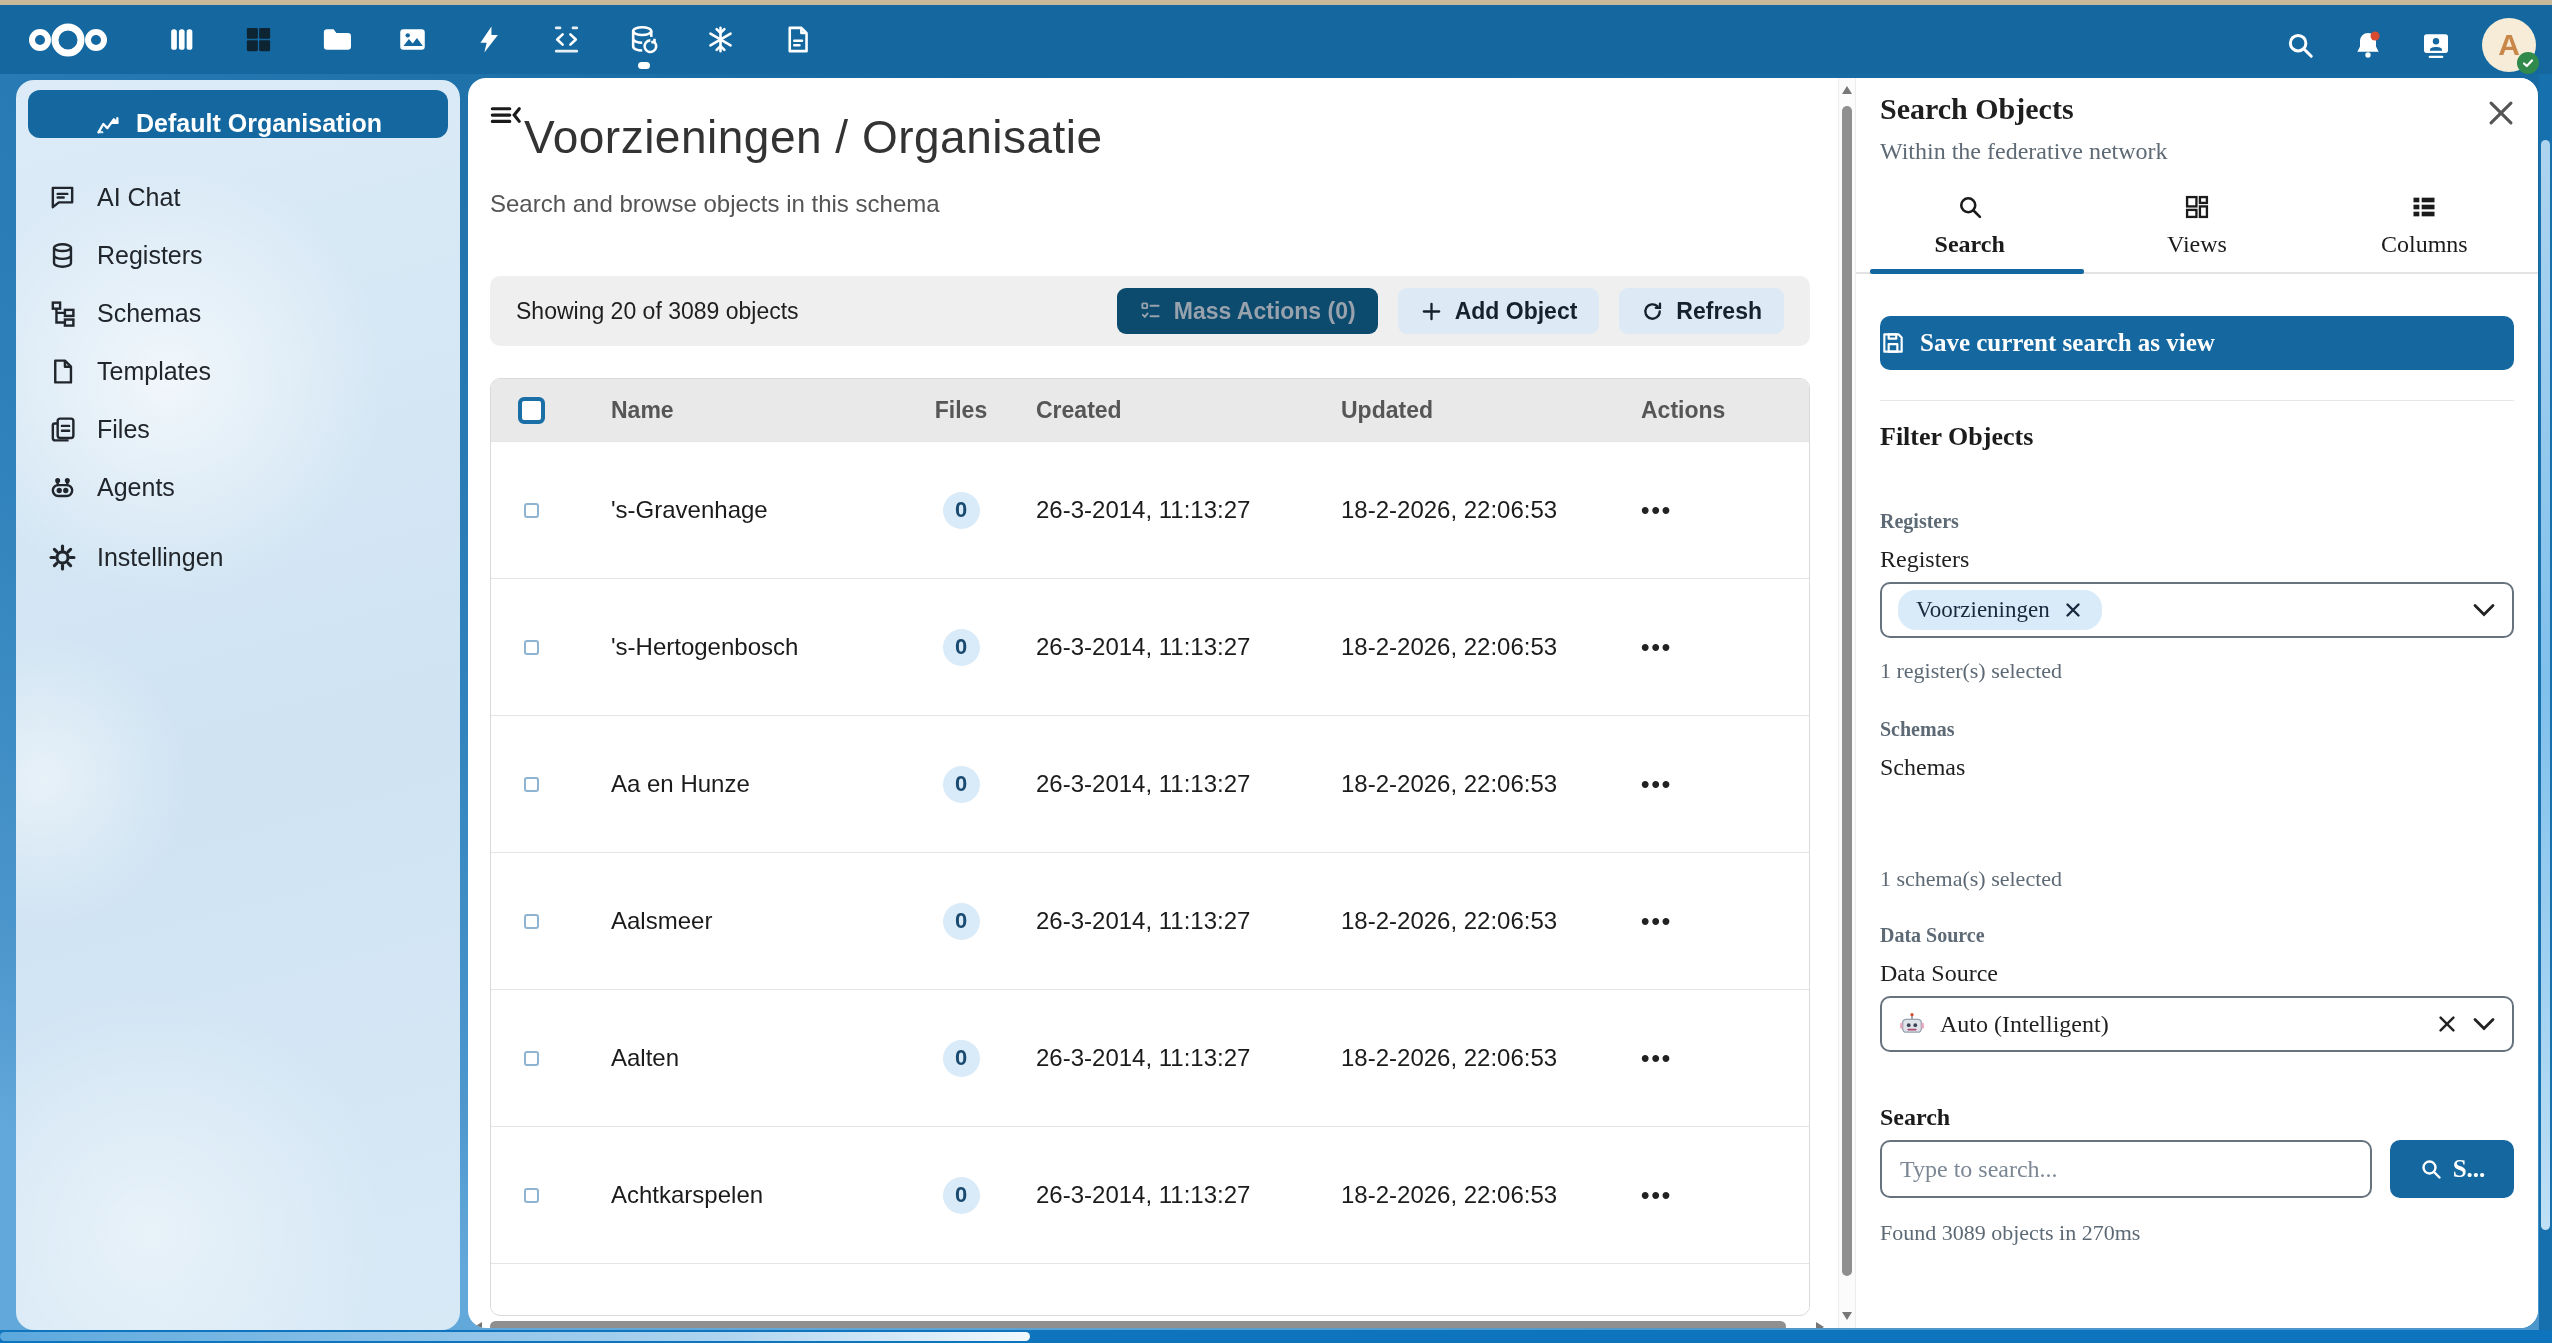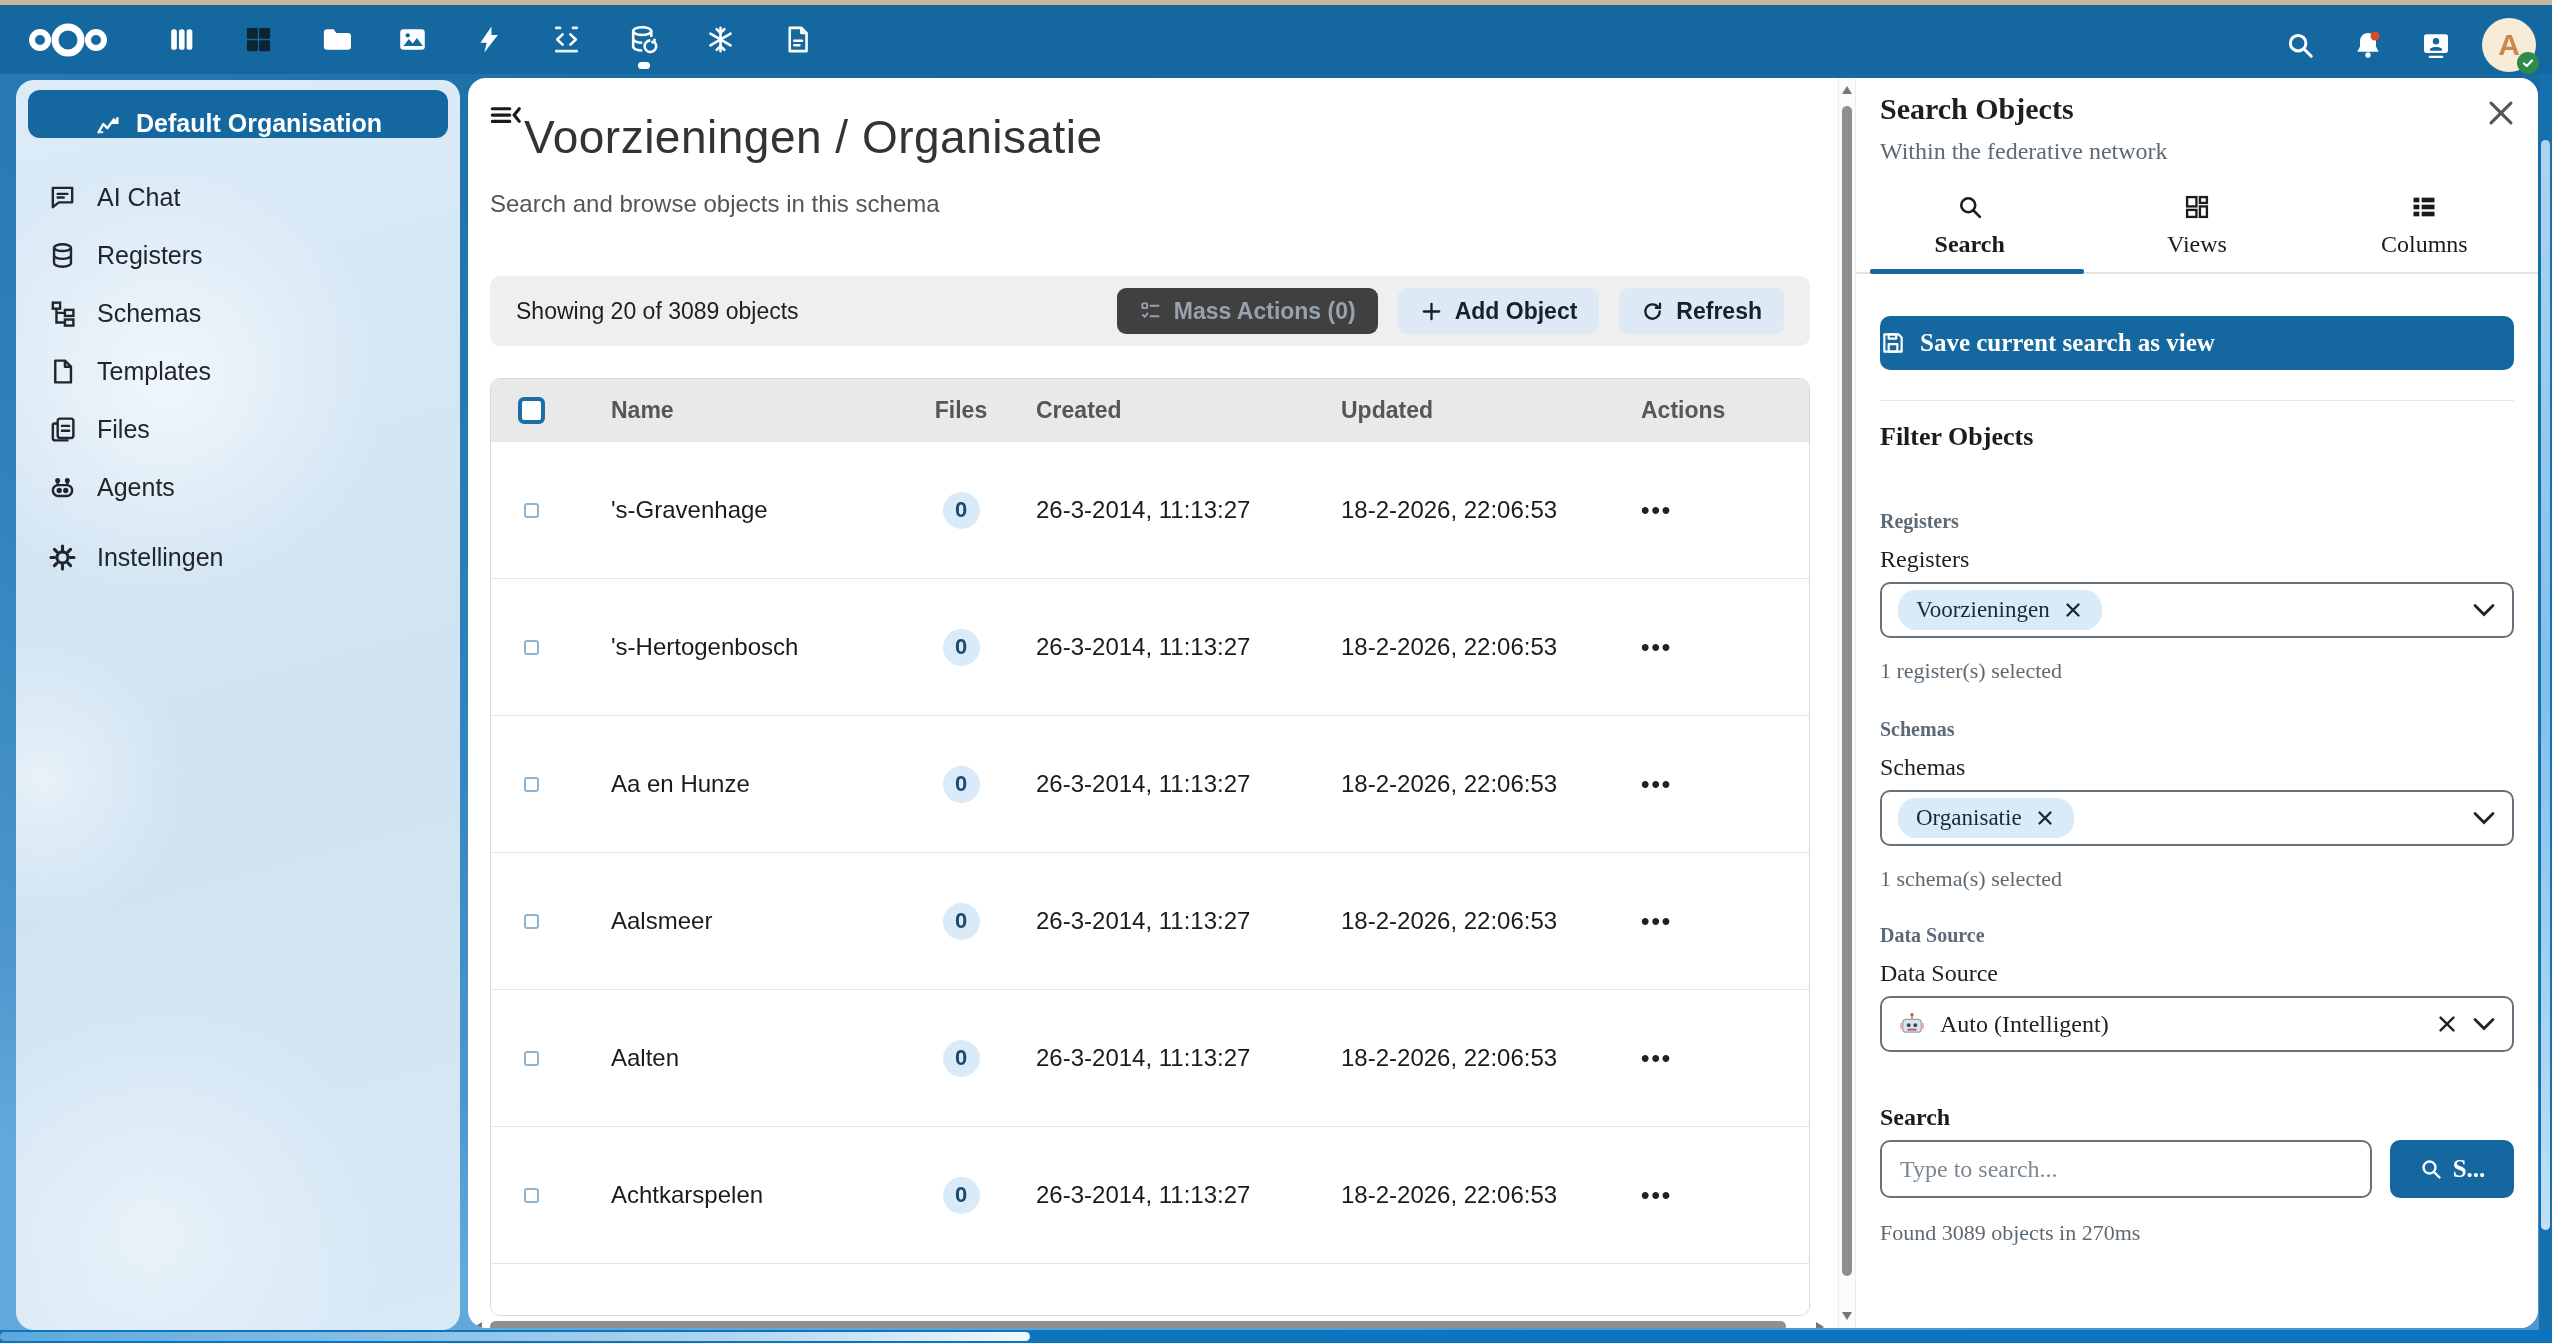--- a/index.html
+++ b/index.html
@@ -53,21 +53,21 @@
   .page-title { position:absolute; left:56px; top:32px; font-size:46px; font-weight:300; color:#333; letter-spacing:.5px; }
   .page-subtitle { position:absolute; left:22px; top:112px; font-size:24px; color:#555; }
 
   .toolbar { position:absolute; left:22px; top:198px; width:1320px; height:70px; background:#efefef; border-radius:10px;
     display:flex; align-items:center; justify-content:space-between; padding:0 26px; }
   .showing { font-size:23px; color:#1e1e1e; }
   .toolbar-btns { display:flex; gap:20px; }
   .tbtn { height:46px; border:none; border-radius:9px; display:flex; align-items:center; gap:12px; padding:0 22px;
     font-family:inherit; font-size:23px; font-weight:bold; cursor:pointer; }
   .tbtn svg { width:23px; height:23px; }
-  .tbtn.disabled { background:#404040; color:#98a2ad;text-align:center; }
+  .tbtn.disabled { background:#0c4a6e; color:#98a2ad;text-align:center; }
   .tbtn.light { background:#dde9f5; color:#16212e; }
 
   .table { position:absolute; left:22px; top:300px; width:1320px; height:938px; border:1px solid #d9d9d9; border-radius:10px; overflow:hidden; background:#fff; }
   .thead, .trow { display:grid; grid-template-columns:80px 330px 120px 305px 300px 1fr; align-items:center; }
   .thead { height:62px; background:#e9e9e9; font-size:23px; font-weight:bold; color:#565656; }
   .trow { height:137px; border-top:1px solid #e5e5e5; font-size:24px; color:#1b1b1b; background:#fff; }
   .trow.partial { height:50px; }
   .cell-cb { display:flex; justify-content:center; }
   .cb-all { width:27px; height:27px; border:4px solid #1a6fa6; border-radius:6px; background:#fff; cursor:pointer; }
   .cb-row { width:15px; height:15px; border:2px solid #8fb4d2; border-radius:3px; background:#fff; cursor:pointer; }
@@ -531,32 +531,20 @@
         </div>
         <div class="spacer"></div>
         <svg class="chev" viewBox="0 0 24 14" fill="none" stroke="#222" stroke-width="2.8" stroke-linecap="round">
             <path d="M3 2.5l9 9 9-9"></path>
           </svg>
       </div>
       <div class="caption" style="top:580px">1 register(s) selected</div>
 
       <div class="group-label" style="top:640px">Schemas</div>
       <div class="field-label" style="top:676px">Schemas</div>
-      <div class="select" style="top:712px">
-        <div class="chip">
-          <span>Organisatie</span>
-          <svg class="clear" viewBox="0 0 24 24" fill="none" stroke="#17293c" stroke-width="2.6" stroke-linecap="round">
-              <path d="M6 6l12 12M18 6L6 18"></path>
-            </svg>
-        </div>
-        <div class="spacer"></div>
-        <svg class="chev" viewBox="0 0 24 14" fill="none" stroke="#222" stroke-width="2.8" stroke-linecap="round">
-            <path d="M3 2.5l9 9 9-9"></path>
-          </svg>
-      </div>
       <div class="caption" style="top:788px">1 schema(s) selected</div>
 
       <div class="group-label" style="top:846px">Data Source</div>
       <div class="field-label" style="top:882px">Data Source</div>
       <div class="select" style="top:918px">
         <svg class="robot-ic" viewBox="0 0 24 24">
             <rect x="4" y="8" width="16" height="11" rx="3" fill="#dfe3ea" stroke="#9aa3b2" stroke-width="1.2"></rect>
             <circle cx="9.2" cy="13" r="1.6" fill="#3b4454"></circle>
             <circle cx="14.8" cy="13" r="1.6" fill="#3b4454"></circle>
             <rect x="8" y="16" width="8" height="1.6" rx=".8" fill="#b04a6e"></rect>

